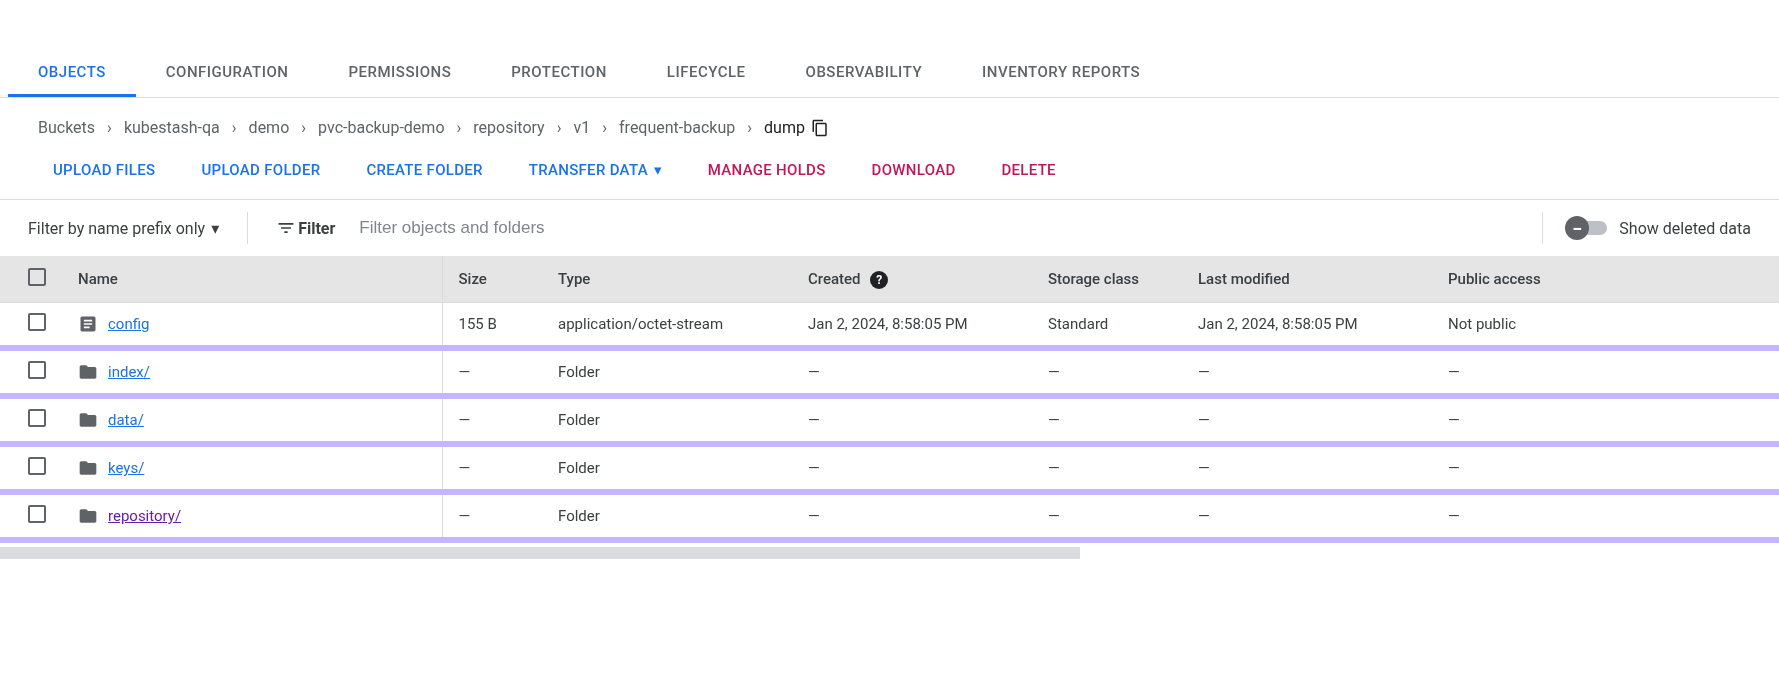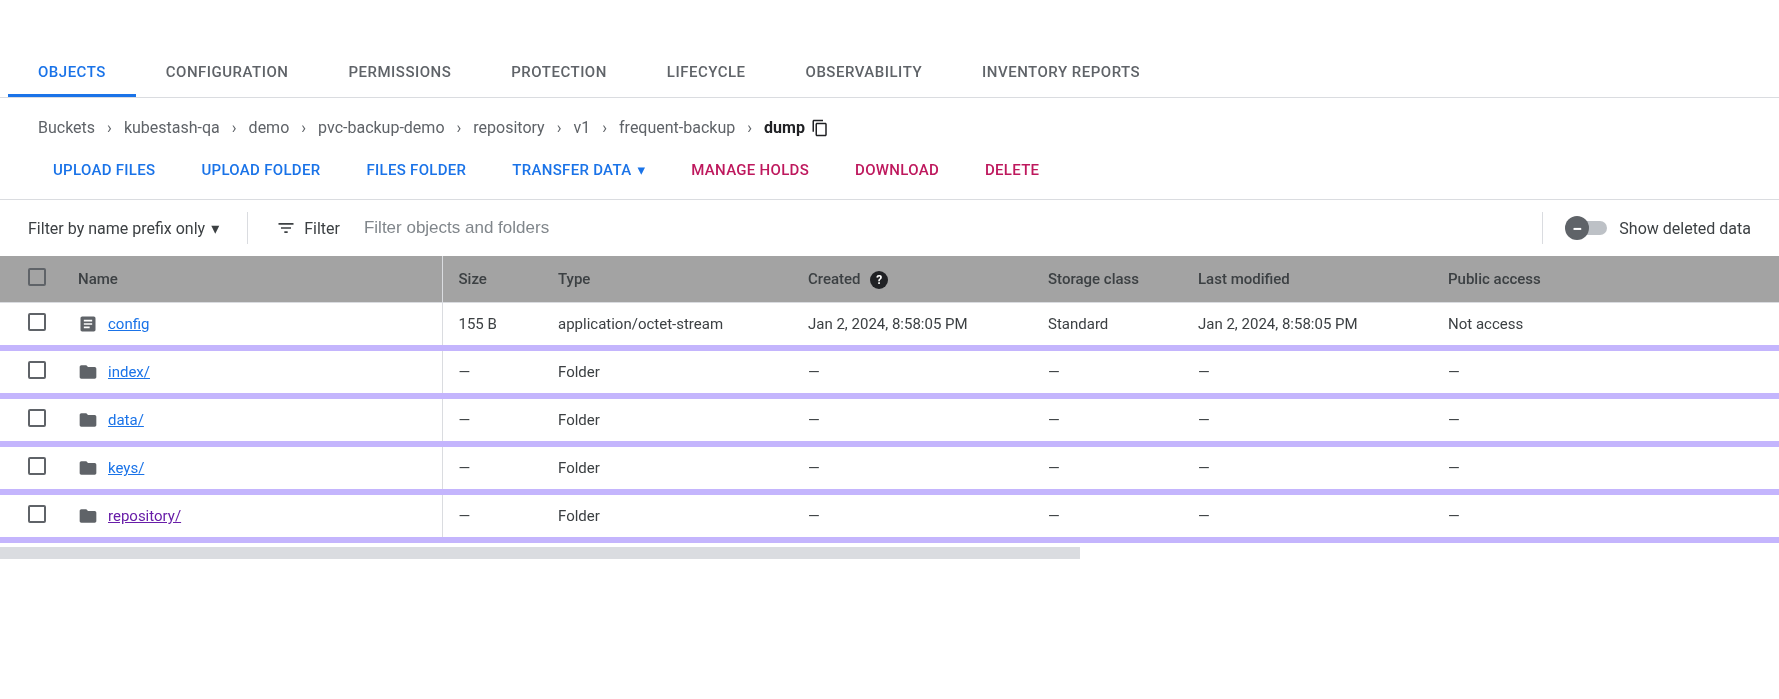--- a/index.html
+++ b/index.html
@@ -37,21 +37,21 @@
     .breadcrumbs {
       display: flex;
       align-items: center;
       padding: 20px 38px 16px;
       font-size: 16px;
       color: #5f6368;
       flex-wrap: wrap;
       gap: 4px;
     }
     .breadcrumb-item { color: #5f6368; cursor: pointer; }
-    .breadcrumb-current { color: #202124; font-weight: 700; }
+    .breadcrumb-current { color: #202124; font-weight: 400; }
     .breadcrumb-sep { color: #5f6368; margin: 0 8px; font-size: 16px; }
     .copy-icon { margin-left: 2px; cursor: pointer; }
     .actions {
       display: flex;
       align-items: center;
       padding: 8px 53px 20px;
       gap: 46px;
       font-size: 15px;
       font-weight: 500;
       letter-spacing: 0.3px;
@@ -70,23 +70,23 @@
       align-items: center;
       gap: 6px;
       font-size: 16px;
       color: #3c4043;
       cursor: pointer;
     }
     .divider-v { width: 1px; height: 32px; background: #dadce0; margin: 0 8px; }
     .filter-chip {
       display: flex;
       align-items: center;
-      gap: 8px;
+      gap: 2px;
       font-size: 16px;
-      font-weight: 400;
+      font-weight: 700;
       color: #3c4043;
       cursor: pointer;
     }
     .filter-input {
       border: none;
       outline: none;
       font-size: 17px;
       color: #5f6368;
       flex: 1;
       padding: 4px;
@@ -120,21 +120,21 @@
       align-items: center;
       justify-content: center;
       color: #fff;
       font-size: 18px;
       font-weight: bold;
     }
     table {
       width: 100%;
       border-collapse: collapse;
     }
-    thead tr { background: #a3a3a3; }
+    thead tr { background: #e5e5e5; }
     th {
       text-align: left;
       padding: 12px 16px;
       font-size: 15px;
       font-weight: 500;
       color: #3c4043;
       border-bottom: 1px solid #dadce0;
       white-space: nowrap;
     }
     td {
@@ -217,21 +217,21 @@
     <span class="copy-icon">
       <svg width="18" height="18" viewBox="0 0 24 24" fill="#202124">
         <path d="M16 1H4c-1.1 0-2 .9-2 2v14h2V3h12V1zm3 4H8c-1.1 0-2 .9-2 2v14c0 1.1.9 2 2 2h11c1.1 0 2-.9 2-2V7c0-1.1-.9-2-2-2zm0 16H8V7h11v14z"></path>
       </svg>
     </span>
   </div>
 
 <div class="actions">
   <span class="action-btn">UPLOAD FILES</span>
   <span class="action-btn">UPLOAD FOLDER</span>
-  <span class="action-btn">FILES FOLDER</span>
+  <span class="action-btn">CREATE FOLDER</span>
   <span class="action-btn">
     <span>TRANSFER DATA</span>
     <span>▾</span>
   </span>
   <span class="action-btn disabled">MANAGE HOLDS</span>
   <span class="action-btn disabled">DOWNLOAD</span>
   <span class="action-btn disabled">DELETE</span>
 </div>
 
 <div class="filter-bar">
@@ -284,21 +284,21 @@
               </svg>
             </span>
             <a class="link">config</a>
           </div>
         </td>
         <td>155 B</td>
         <td>application/octet-stream</td>
         <td>Jan 2, 2024, 8:58:05 PM</td>
         <td>Standard</td>
         <td>Jan 2, 2024, 8:58:05 PM</td>
-        <td>Not access</td>
+        <td>Not public</td>
       </tr>
       <tr>
         <td><span class="checkbox"></span></td>
         <td>
           <div class="name-cell">
             <span>
               <svg class="folder-icon" viewBox="0 0 24 24" fill="#5f6368">
                 <path d="M10 4H4c-1.1 0-2 .9-2 2v12c0 1.1.9 2 2 2h16c1.1 0 2-.9 2-2V8c0-1.1-.9-2-2-2h-8l-2-2z"></path>
               </svg>
             </span>

